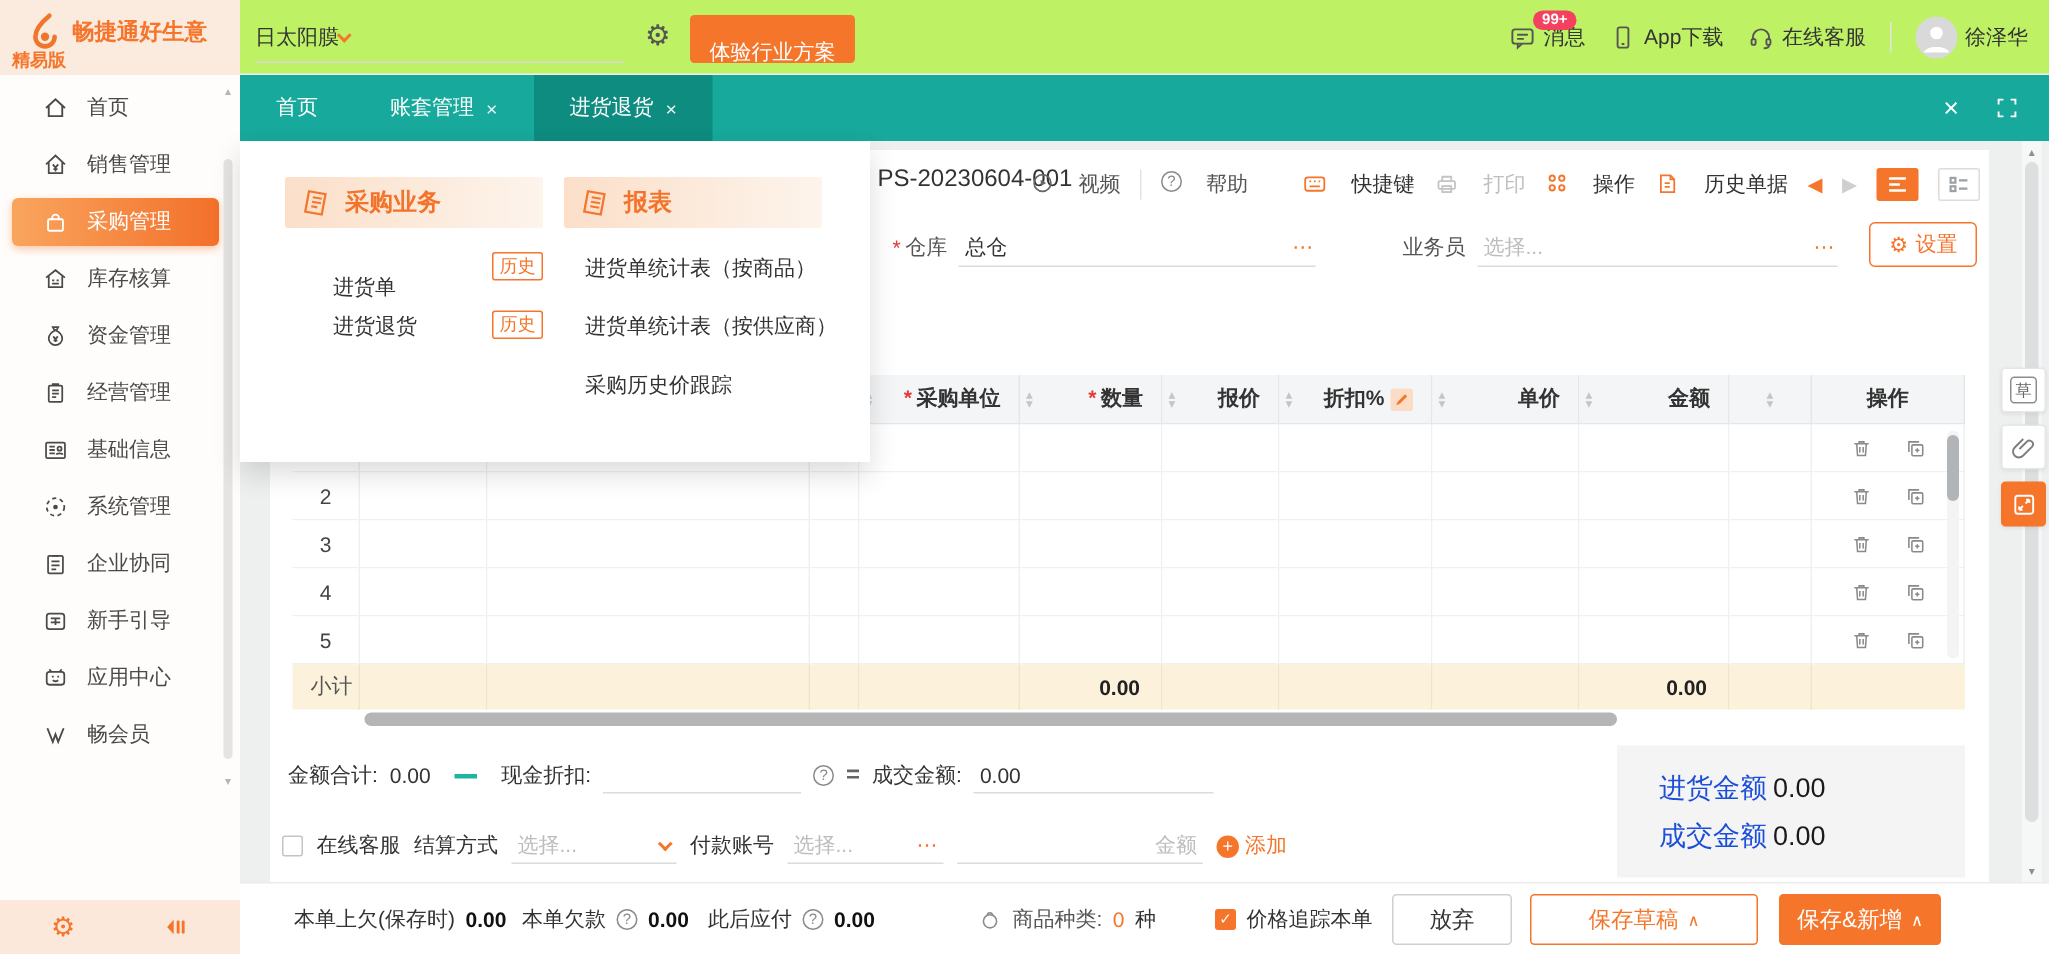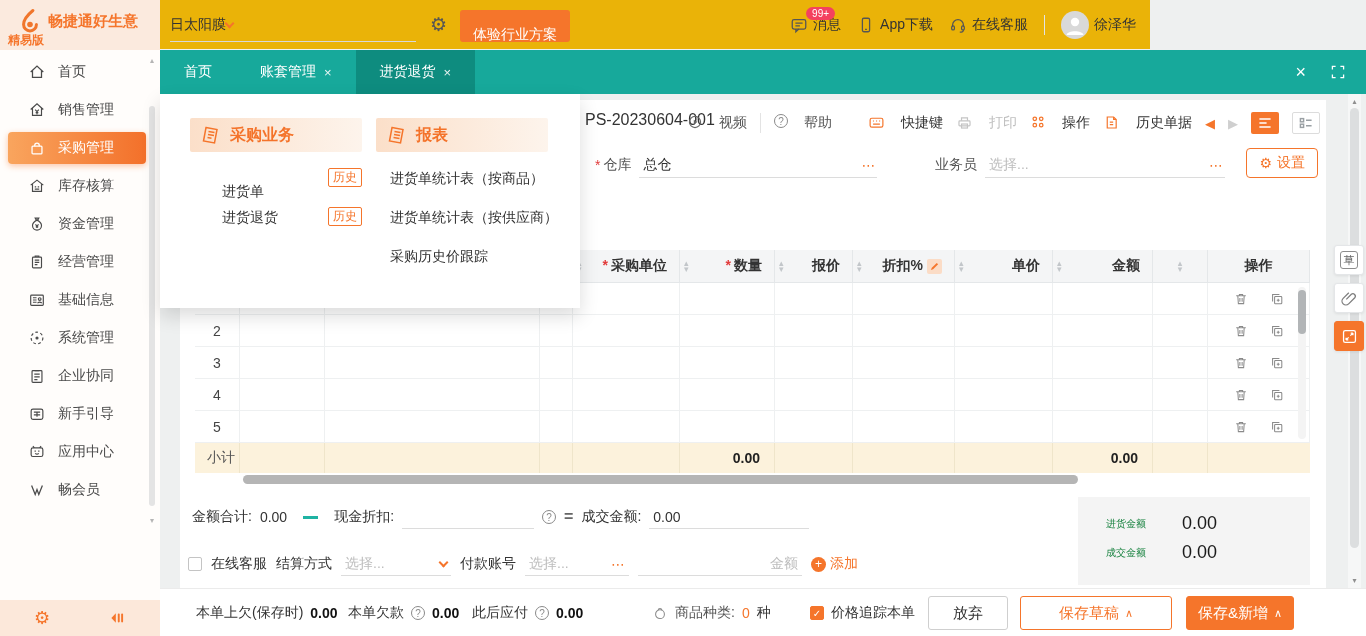--- a/index.html
+++ b/index.html
@@ -1,31 +1,31 @@
 <!DOCTYPE html>
 <html><head>
 <meta charset="utf-8">
 <style>
 *{box-sizing:border-box;margin:0;padding:0}
 body{font-family:"Liberation Sans","DejaVu Sans",sans-serif;background:#fff}
 .app{position:relative;width:1366px;height:636px;overflow:hidden;font-size:14px;color:#333;background:#eef0f0}
 .abs{position:absolute}
 svg{display:block}
 
-.topbar{position:absolute;left:0;top:0;width:1150px;height:50px;background:#eab308;border-bottom:1px solid #f0f0f0;z-index:6}
+.topbar{position:absolute;left:0;top:0;width:1366px;height:50px;background:#bef264;border-bottom:1px solid #f0f0f0;z-index:6}
 .logo-area{position:absolute;left:0;top:0;width:160px;height:50px;background:#fbeade}
 .logo-text{position:absolute;left:48px;top:12px;color:#f5752b;font-weight:700;font-size:15px}
 .logo-badge{position:absolute;left:8px;top:32px;color:#f5752b;font-weight:700;font-size:12px}
 .acct{position:absolute;left:170px;top:9px;width:246px;height:33px;border-bottom:1px solid #d8d8d8;display:flex;align-items:center;justify-content:flex-start;cursor:pointer}
 .chev{display:inline-block;width:7px;height:7px;border-right:2px solid #f5752b;border-bottom:2px solid #f5752b;transform:rotate(45deg);margin-top:-3px}
 .gearbtn{position:absolute;left:430px;top:13px;font-size:19px;color:#555;cursor:pointer}
 .trialbtn{position:absolute;left:460px;top:10px;height:30px;background:#f5752b;color:#fff;border:none;border-radius:3px;padding:16px 13px;font-size:14px;cursor:pointer}
 .tb-right{position:absolute;right:14px;top:0;height:50px;display:flex;align-items:center;gap:16px}
 .tb-item{display:flex;align-items:center;gap:5px;color:#333;cursor:pointer;position:relative}
-.badge99{position:absolute;top:-9px;left:16px;background:#f4415f;color:#fff;font-size:10px;padding:1px 6px;border-radius:9px;font-weight:400}
+.badge99{position:absolute;top:-9px;left:16px;background:#f4415f;color:#fff;font-size:10px;padding:1px 6px;border-radius:9px;font-weight:700}
 .vdiv{width:1px;height:20px;background:#e3e3e3}
 
 .tabbar{position:absolute;left:160px;top:50px;width:1206px;height:44px;background:#17a99b;display:flex;align-items:stretch;z-index:6}
 .tab{display:flex;align-items:center;padding:0 24px;color:#fff;font-size:14px;cursor:pointer;gap:8px}
 .tab.active{background:#0e8c7f}
 .tab .x{font-size:13px;opacity:.9}
 .tab-ctrl{margin-left:auto;display:flex;align-items:center;gap:24px;padding-right:20px}
 .tab-ctrl .x{color:#fff;font-size:18px;cursor:pointer}
 
 .sidebar{position:absolute;left:0;top:50px;width:160px;height:550px;background:#fffdfb;z-index:5}
@@ -76,21 +76,21 @@
 .totrow{position:absolute;left:12px;top:405px;display:flex;align-items:center;gap:8px;font-size:14px}
 .minus{width:15px;height:3px;background:#1fb3a3;margin:0 8px}
 .ul{border-bottom:1px solid #dcdcdc;height:24px;display:flex;align-items:center;padding:0 4px;position:relative}
 .payrow{position:absolute;left:8px;top:452px;display:flex;align-items:center;gap:9px;font-size:14px}
 .cb{width:14px;height:14px;border:1px solid #c4c4c4;border-radius:2px;background:#fff;cursor:pointer}
 .cb.on{background:#f5752b;border-color:#f5752b;color:#fff;display:flex;align-items:center;justify-content:center;font-size:10px}
 .addbtn{display:flex;align-items:center;gap:4px;color:#f5752b;cursor:pointer}
 .pluscirc{width:15px;height:15px;border-radius:50%;background:#f5752b;color:#fff;display:flex;align-items:center;justify-content:center;font-size:12px;line-height:1}
 .sumpanel{position:absolute;left:898px;top:397px;width:232px;height:88px;background:#f4f4f4;padding:16px 0 0 28px}
 .sumrow{display:flex;align-items:center;margin-bottom:8px}
-.sumrow .l{width:76px;color:#15803d;font-size:10px}
+.sumrow .l{width:76px;color:#1d4ed8;font-size:18px}
 .sumrow .v{font-size:18px;color:#1a1a1a}
 
 .menu{position:absolute;left:160px;top:94px;width:420px;height:214px;background:#fff;box-shadow:0 8px 18px rgba(0,0,0,.14);z-index:20}
 .mhead{position:absolute;top:24px;height:34px;display:flex;align-items:center;gap:8px;padding:0 10px;background:linear-gradient(90deg,#fbdfc9,#fdf4ec);border-radius:2px;color:#f4732a;font-weight:700;font-size:16px;width:172px}
 .mitem{position:absolute;font-size:14px;color:#333;cursor:pointer}
 .hbadge{display:inline-block;border:1px solid #f5752b;color:#f5752b;font-size:12px;padding:0 4px;border-radius:2px;line-height:17px}
 
 .fbox{position:absolute;left:1334px;width:30px;height:30px;background:#fff;border:1px solid #e4e6e8;border-radius:3px;display:flex;align-items:center;justify-content:center;box-shadow:0 1px 3px rgba(0,0,0,.08);z-index:15;cursor:pointer}
 .fbox.orange{background:#f5752b;border-color:#f5752b}
 .draftg{border:1px solid #8d8d8d;border-radius:3px;width:18px;height:18px;font-size:11px;color:#666;display:flex;align-items:center;justify-content:center}

